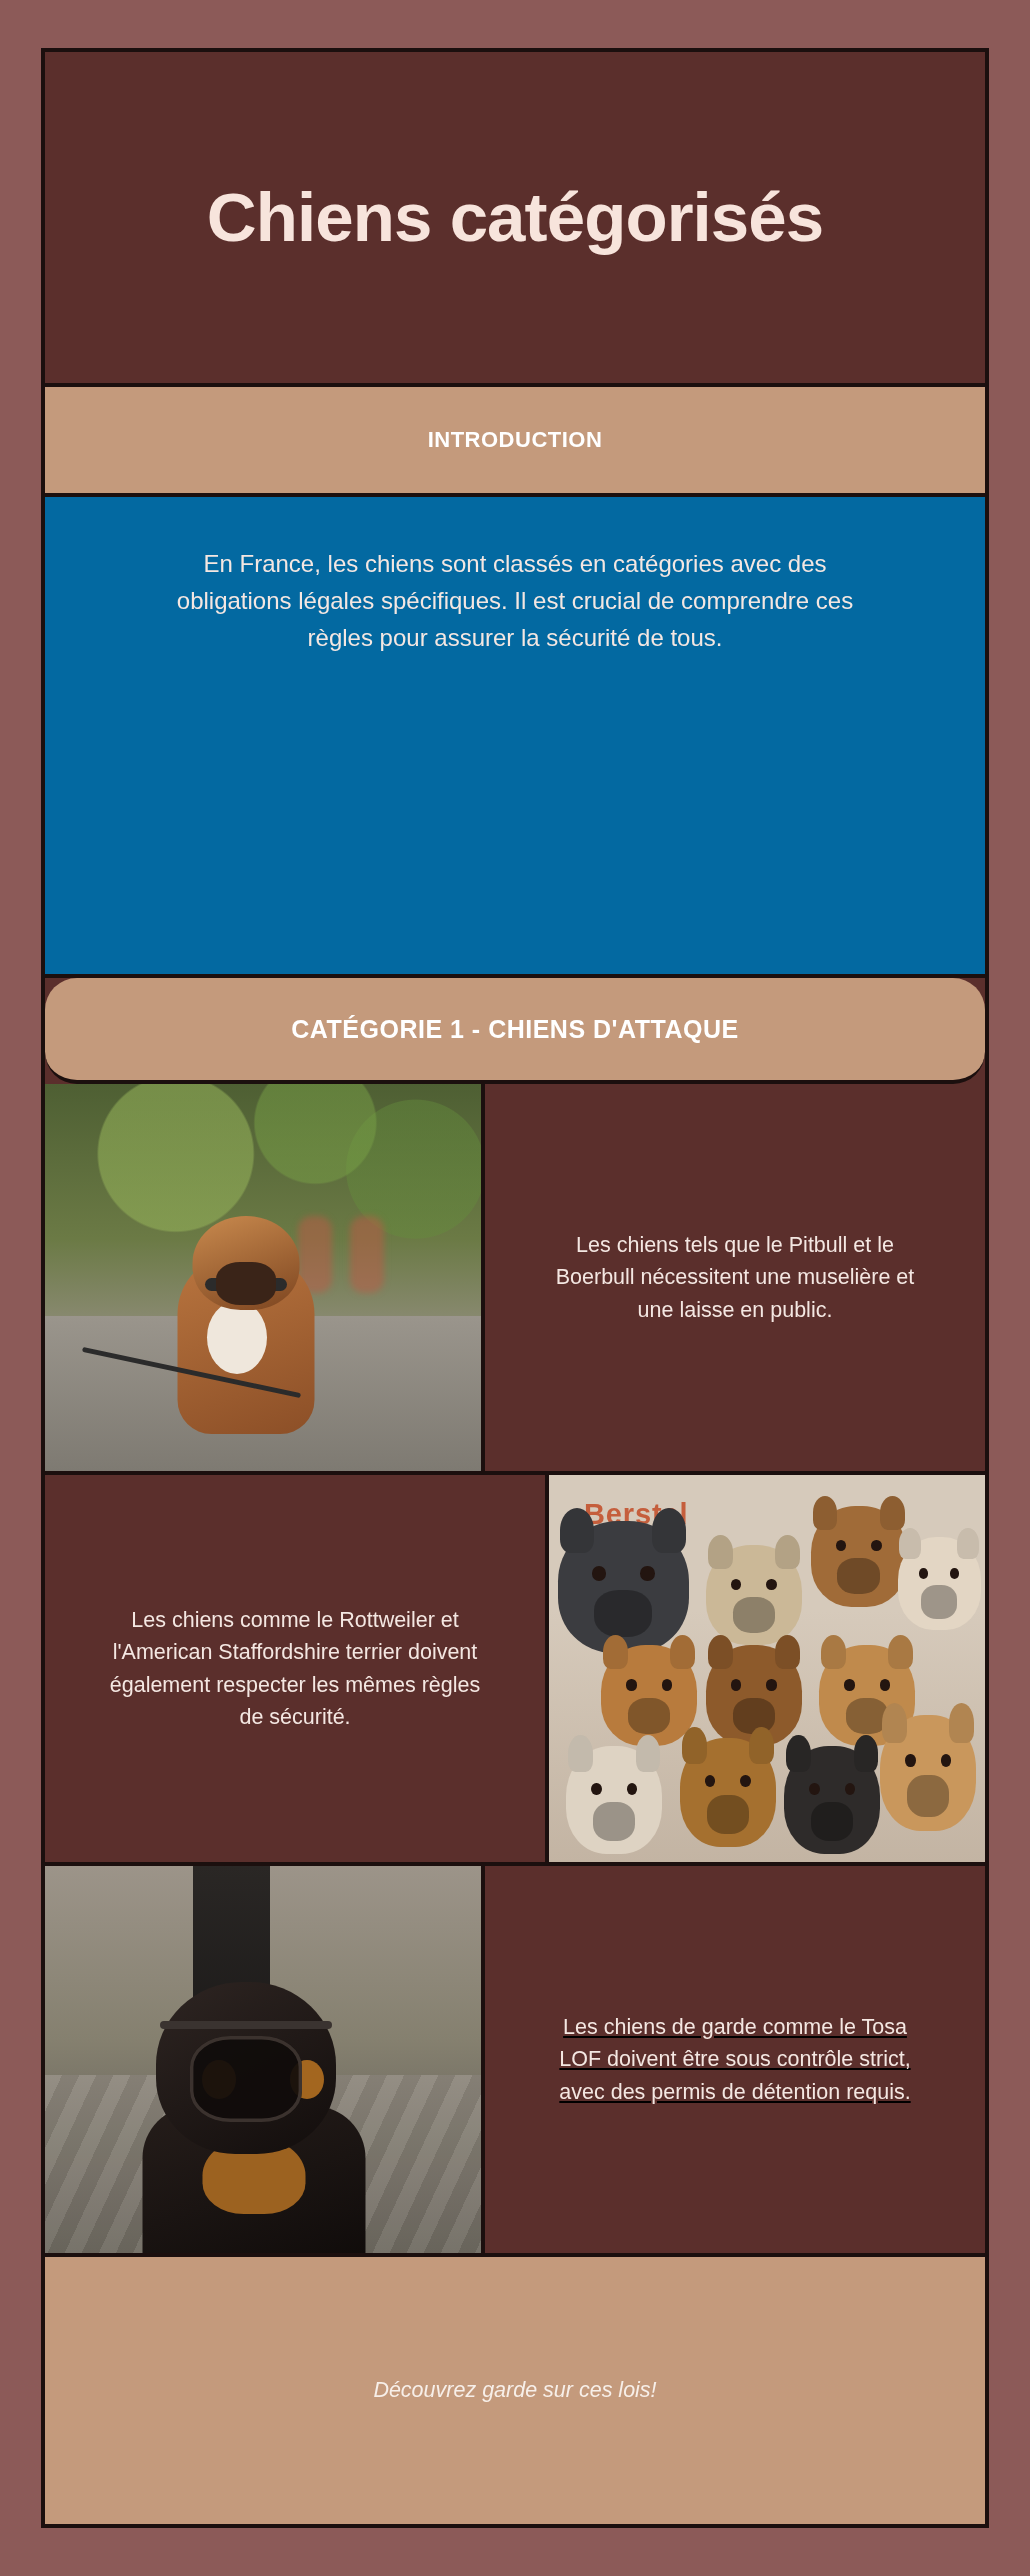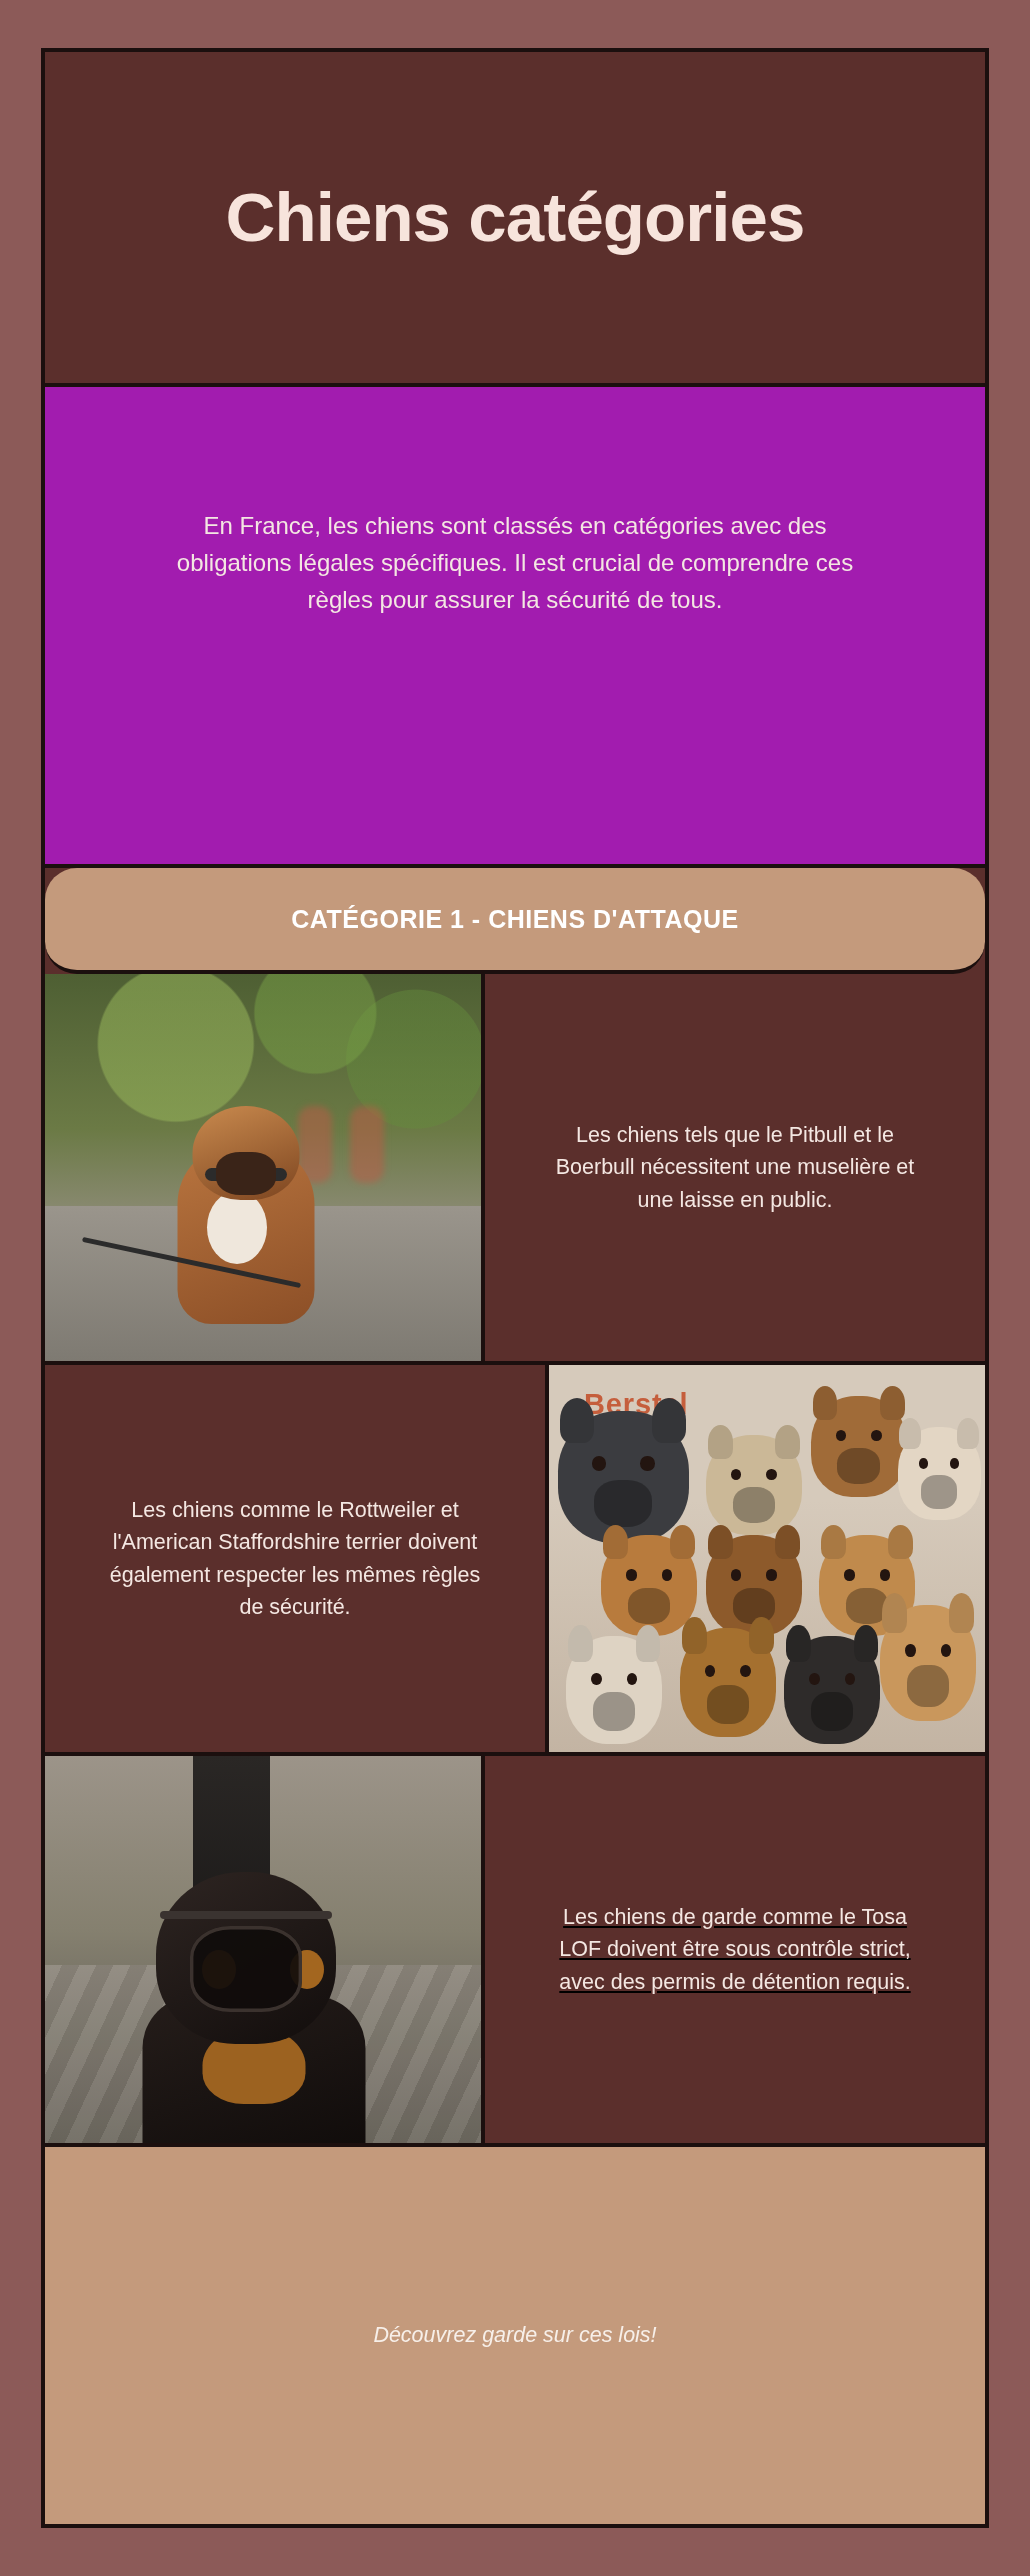--- a/index.html
+++ b/index.html
@@ -60,26 +60,26 @@
     font-weight: bold;
     font-size: 22px;
     letter-spacing: 0.5px;
     text-align: center;
   }
   .bar-label.big { font-size: 25px; }
 
   
   .intro-block {
     height: 481px;
-    background: #a21caf;
+    background: #0369a1;
     border-bottom: 4.3px solid #1b0f0e;
     box-sizing: border-box;
     display: flex;
     justify-content: center;
-    padding-top: 120px;
+    padding-top: 48px;
   }
   .intro-text {
     color: #f4e7e2;
     font-size: 24px;
     line-height: 1.55;
     text-align: center;
     width: 687px;
   }
 
   
@@ -260,23 +260,26 @@
     font-size: 21.5px;
     font-style: italic;
   }
 </style>
 </head>
 <body>
 
 <div class="poster">
 
   <div class="title-block">
-    <div class="title-text">Chiens catégories</div>
-  </div>
-
+    <div class="title-text">Chiens catégorisés</div>
+  </div>
+
+  <div class="bar bar-intro">
+    <div class="bar-label">INTRODUCTION</div>
+  </div>
 
   <div class="intro-block">
     <div class="intro-text">En France, les chiens sont classés en catégories avec des obligations légales spécifiques. Il est crucial de comprendre ces règles pour assurer la sécurité de tous.</div>
   </div>
 
   <div class="bar bar-cat">
     <div class="bar-label big">CATÉGORIE 1 - CHIENS D'ATTAQUE</div>
   </div>
 
   <div class="row row-1">

